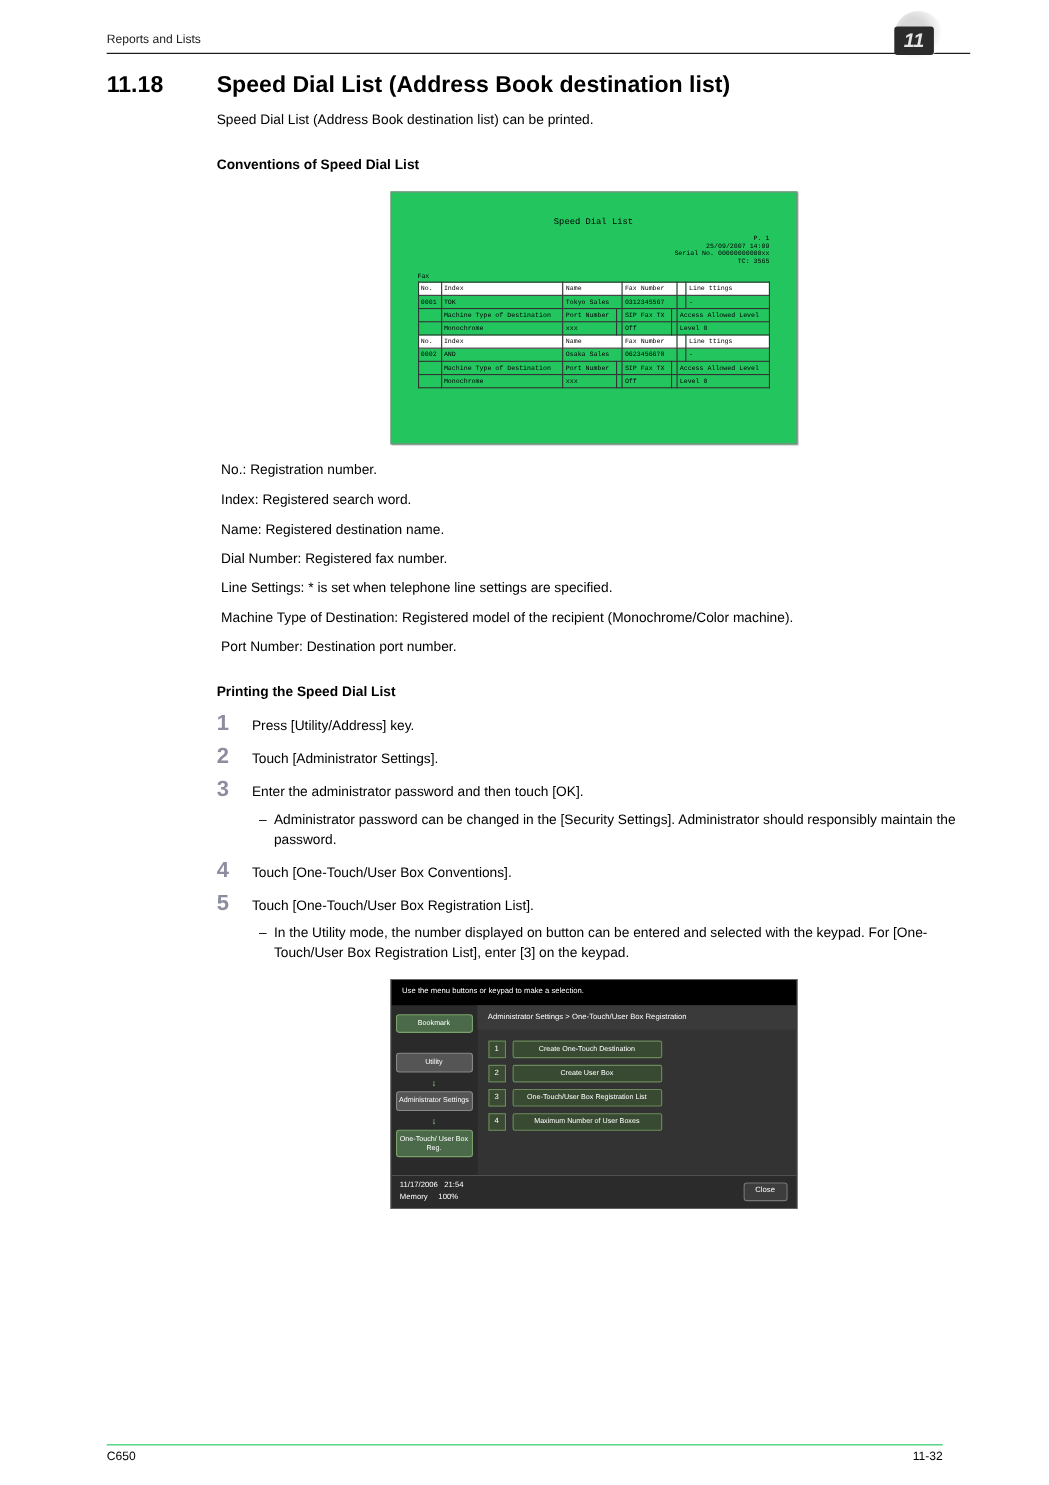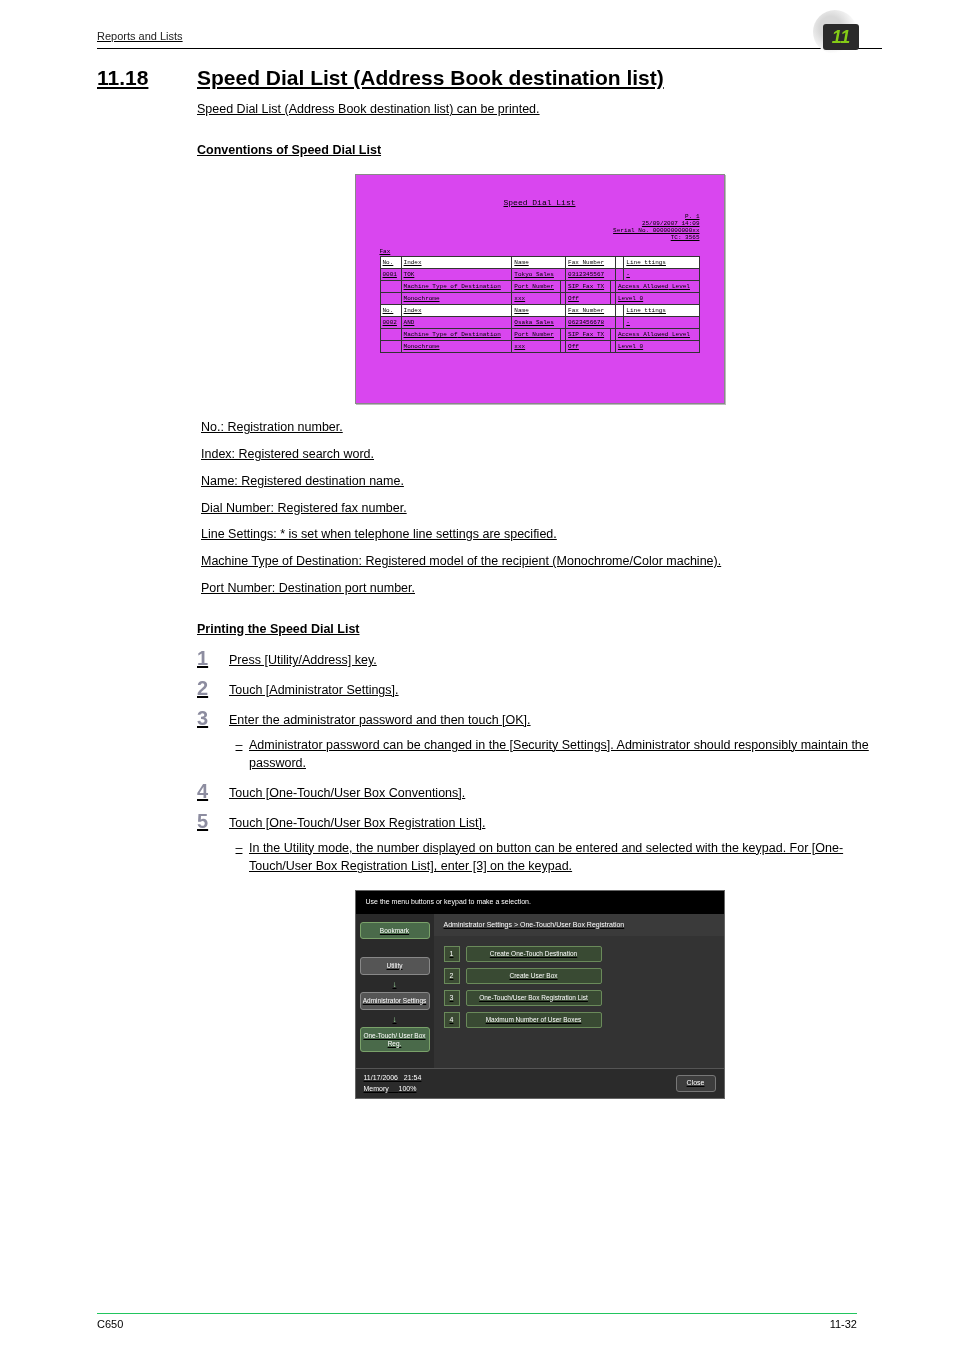--- a/index.html
+++ b/index.html
@@ -1,30 +1,30 @@
 <!DOCTYPE html>
 <html><head>
 <meta charset="utf-8">
 <style>
   html,body{margin:0;padding:0;background:#fff;color:#000;font-family:Arial,Helvetica,sans-serif;}
-  .page{width:880px;min-height:1350px;margin:0 auto;position:relative;box-sizing:border-box;padding:30px 35px 20px 60px;text-decoration:underline;}
+  .page{width:880px;min-height:1350px;margin:0 auto;position:relative;box-sizing:border-box;padding:30px 35px 20px 60px;}
   .runhead{font-size:11px;color:#222;padding-bottom:4px;}
   .rule{border-top:1px solid #000;margin-top:2px;}
-  .chapnum-box{position:absolute;right:58px;top:24px;width:36px;height:26px;background:#2b2b2b;color:#84cc16;font-style:italic;font-weight:bold;font-size:18px;text-align:center;line-height:26px;border-radius:3px;}
+  .chapnum-box{position:absolute;right:68px;top:24px;width:36px;height:26px;background:#2b2b2b;color:#e5e5e5;font-style:italic;font-weight:bold;font-size:18px;text-align:center;line-height:26px;border-radius:3px;}
   .shadow{position:absolute;right:60px;top:10px;width:44px;height:44px;border-radius:22px;background:radial-gradient(circle at 40% 40%,#d8d8d8 30%,#fff 70%);}
   
   .h-row{display:flex;margin-top:17px;}
   .secno{font-size:21px;font-weight:bold;width:100px;flex:0 0 100px;}
   .sectitle{font-size:21px;font-weight:bold;}
   .body{margin-left:100px;font-size:12.5px;line-height:1.5;}
   .para{margin:10px 0;}
   .h3{font-size:12.5px;font-weight:bold;margin-top:22px;margin-bottom:10px;}
   
   .report-wrap{margin:14px auto;width:370px;}
-  .report-box{border:1px solid #888;padding:22px 24px 50px 24px;font-size:6px;font-family:"Courier New",monospace;background:#d946ef;box-shadow:1px 1px 0 #bbb;}
+  .report-box{border:1px solid #888;padding:22px 24px 50px 24px;font-size:6px;font-family:"Courier New",monospace;background:#22c55e;box-shadow:1px 1px 0 #bbb;}
   .rpt-title{text-align:center;font-size:8px;margin-bottom:4px;}
   .rpt-meta{text-align:right;font-size:6px;margin-bottom:6px;line-height:1.2;}
   .rpt-table{width:100%;border-collapse:collapse;}
   .rpt-table td{border:1px solid #333;padding:1px 2px;white-space:nowrap;}
   .rpt-table .hdr{background:#fff;}
   
   .def{margin:8px 4px;}
   
   .step{display:flex;margin:8px 0;}
   .step-num{width:32px;flex:0 0 32px;font-size:20px;font-weight:bold;color:#8d8da0;line-height:1;}

